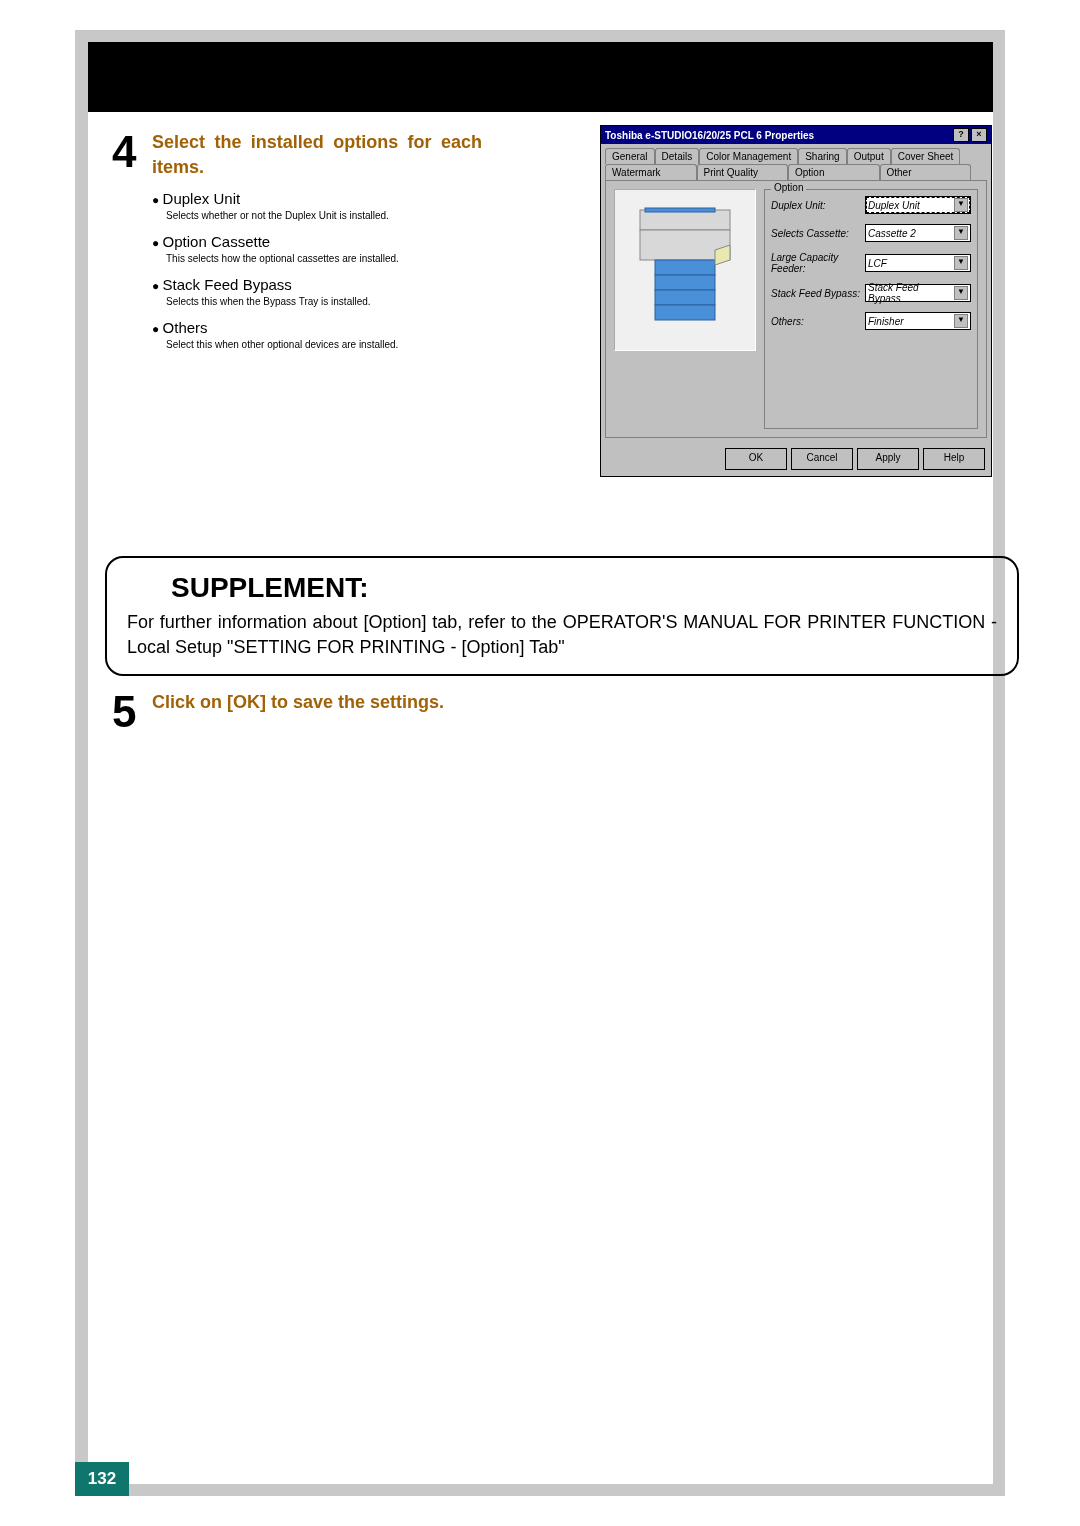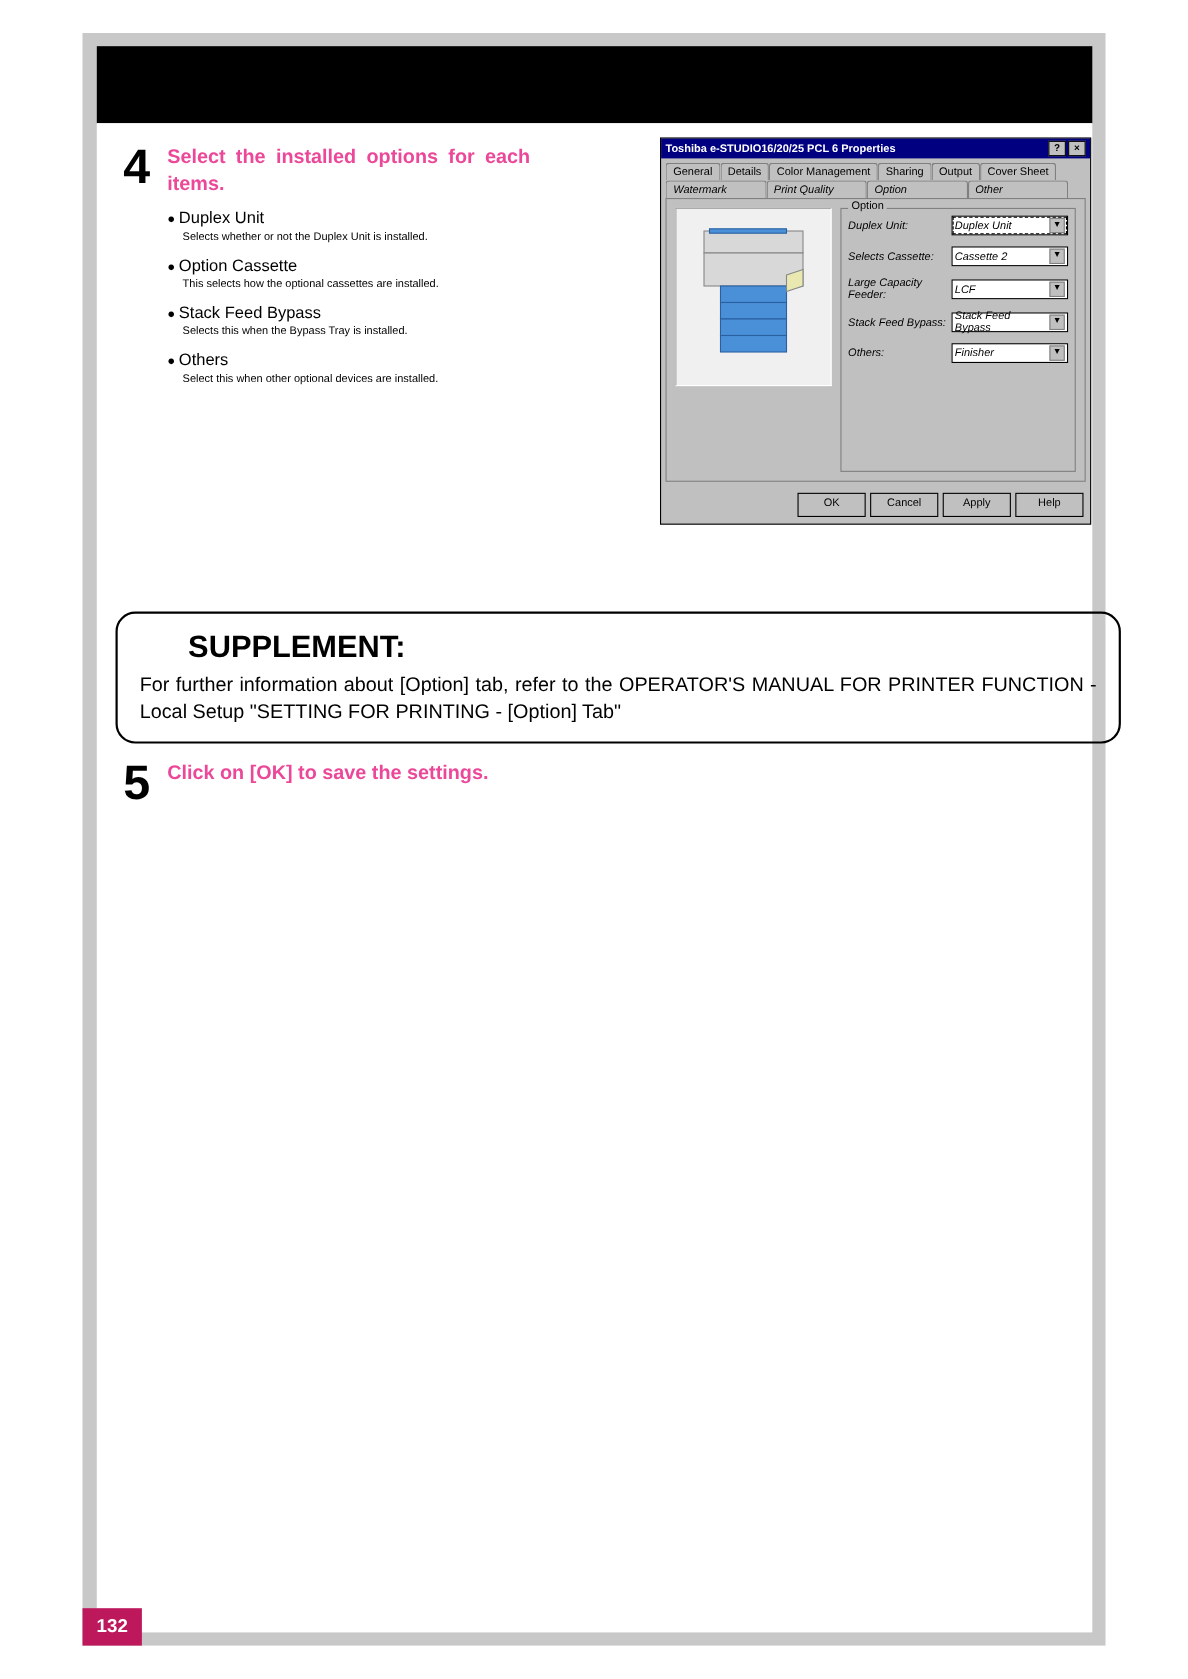--- a/index.html
+++ b/index.html
@@ -50,21 +50,21 @@
   line-height: 1;
   margin-right: 10px;
   min-width: 30px;
 }
 .step-body {
   flex: 1;
 }
 .step-title {
   font-size: 18px;
   font-weight: bold;
-  color: #ec4899;
+  color: #a16207;
   line-height: 1.4;
   text-align: justify;
 }
 .bullets {
   margin-top: 10px;
 }
 .bullet-item {
   margin-bottom: 10px;
 }
 .bullet-head {
@@ -126,21 +126,20 @@
   border: 1px solid #808080;
   border-bottom: none;
   background: #c0c0c0;
   padding: 2px 6px;
   font-size: 10px;
   color: #000;
   border-radius: 3px 3px 0 0;
 }
 .tab.row2 {
   flex: 1;
-  font-style: italic;
 }
 .tab.selected {
   background: #c0c0c0;
   position: relative;
   font-weight: normal;
 }
 .tab-row {
   display: flex;
   width: 100%;
 }
@@ -250,21 +249,21 @@
   text-align: justify;
 }
 
 
 .page-badge {
   position: absolute;
   left: 75px;
   bottom: 30px;
   width: 54px;
   height: 34px;
-  background: #be185d;
+  background: #0f766e;
   color: #fff;
   font-size: 17px;
   font-weight: bold;
   text-align: center;
   line-height: 34px;
 }
 </style>
 </head>
 <body>
 

